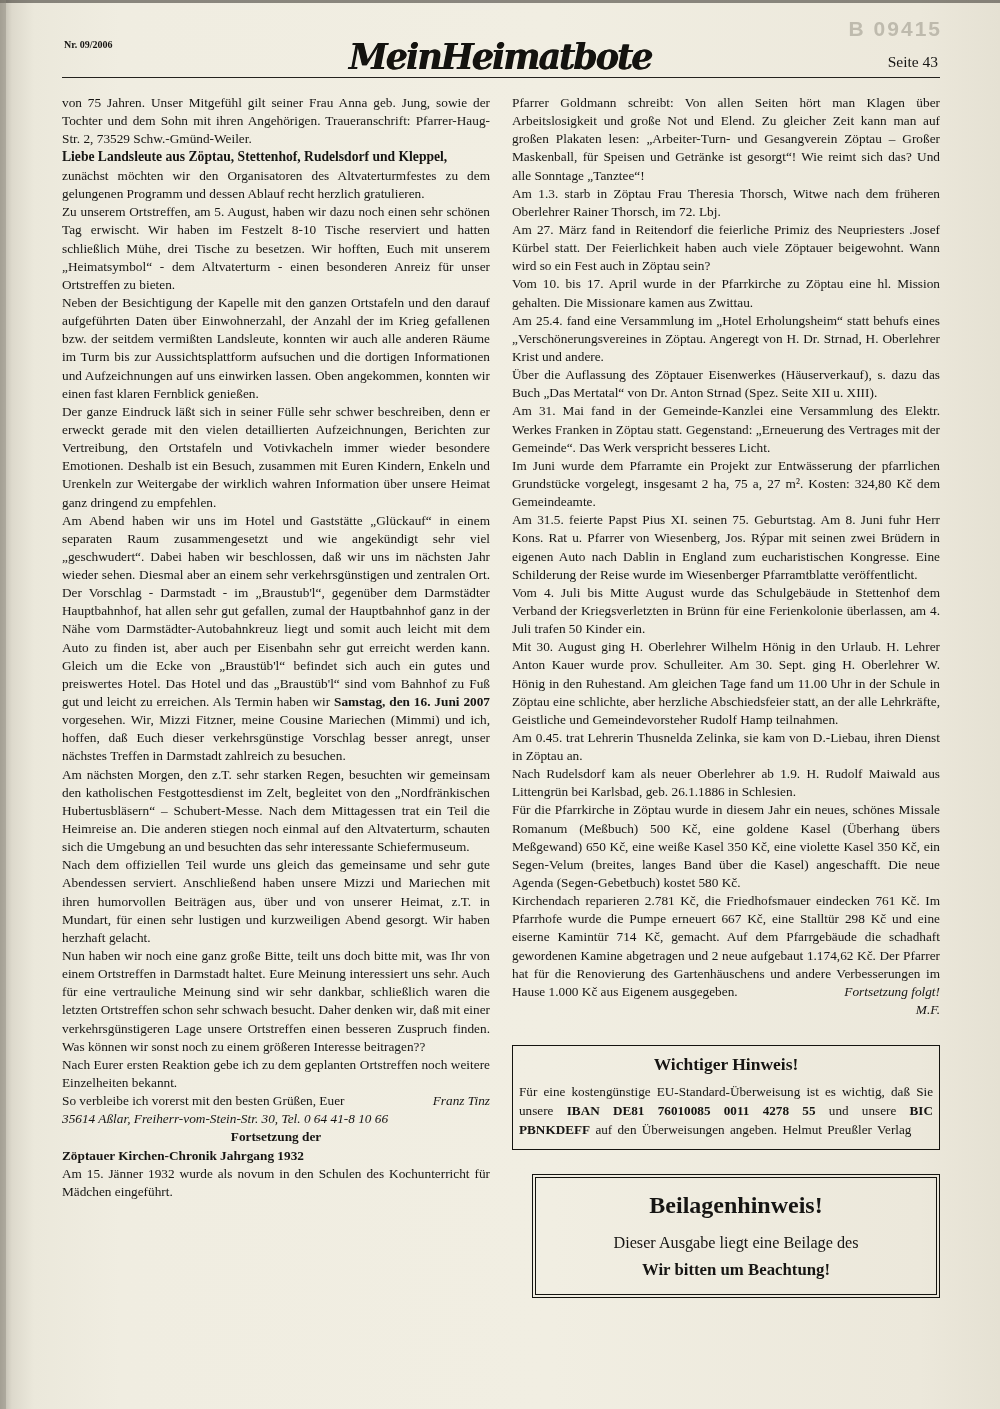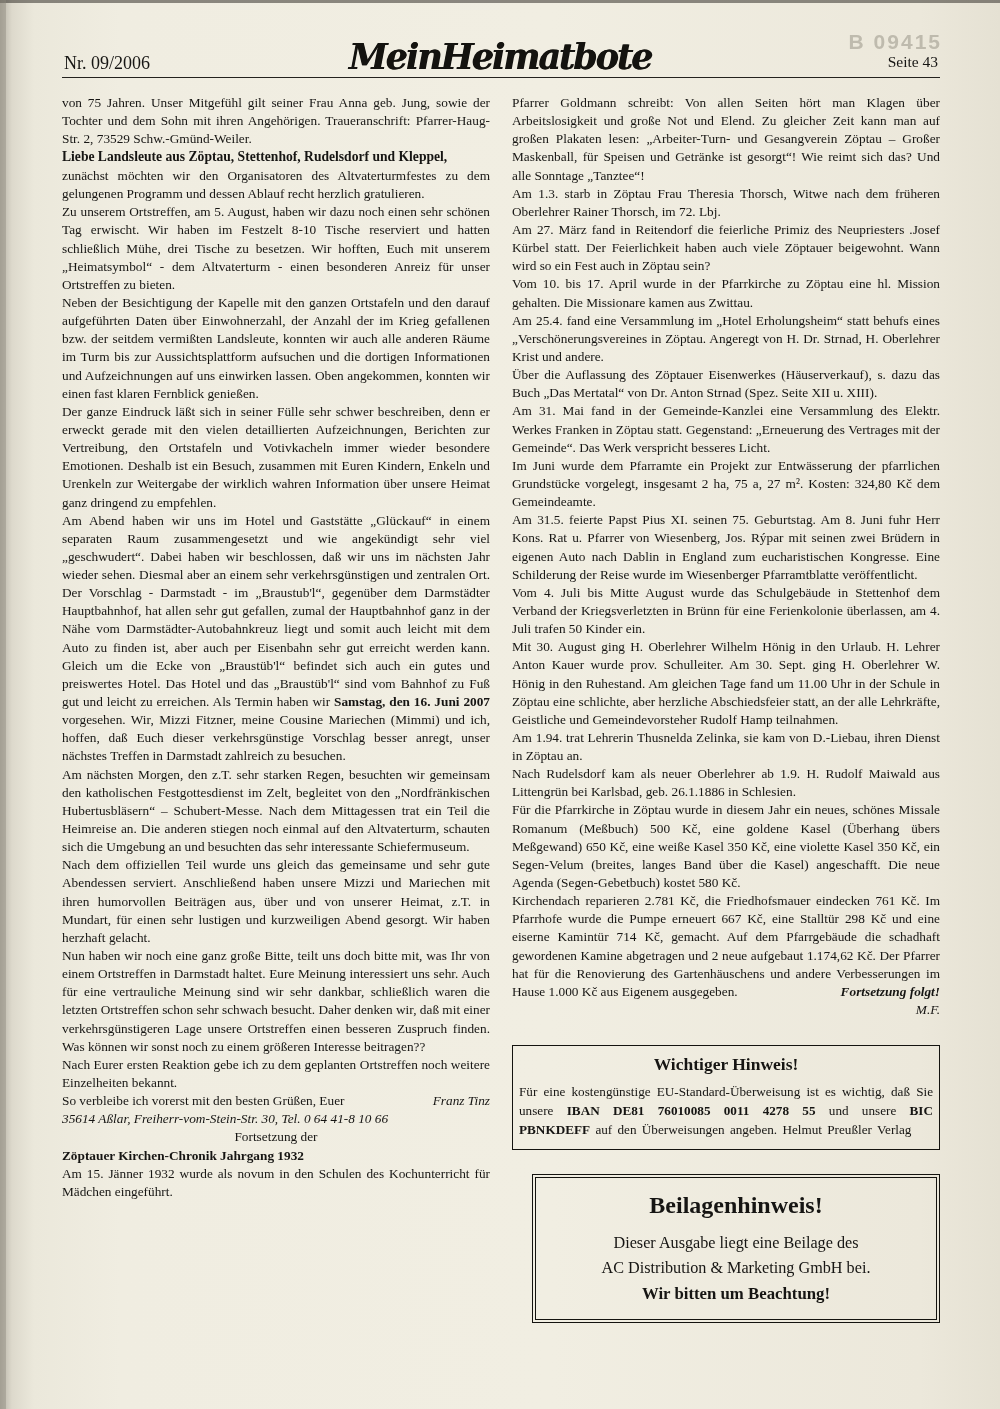--- a/index.html
+++ b/index.html
@@ -5,25 +5,25 @@
   * { margin:0; padding:0; box-sizing:border-box; }
   html,body { background:#b8b4a9; }
   .page {
     position:relative; width:1000px; height:1409px; overflow:hidden;
     background:linear-gradient(90deg,#b5b1a5 0px,#ddd9cc 12px,#ebe8db 34px,#f0ede1 120px,#f1eee2 55%,#ece8db 92%,#e5e1d3 100%);
     font-family:"Liberation Serif", serif; color:#161513;
   }
   .scan-top { position:absolute; top:0; left:0; width:100%; height:3px; background:#34322c; opacity:.55; }
   .scan-left { position:absolute; top:0; left:0; width:6px; height:100%; background:#8e8a7f; opacity:.45; }
   .corner-mark {
-    position:absolute; top:30px; right:58px;
+    position:absolute; top:17px; right:58px;
     font-family:"Liberation Sans", sans-serif; font-weight:bold;
     font-size:21px; letter-spacing:2px; color:#b7b3a6; opacity:.85;
   }
-  .issue  { position:absolute; top:53px; left:64px;  font-size:18px; }
+  .issue  { position:absolute; top:39px; left:64px;  font-size:10px;font-weight:bold; }
   .pageno { position:absolute; top:53px; right:62px; font-size:15.5px; }
   .masthead {
     position:absolute; top:36px; left:0; width:100%; text-align:center;
     font-family:"DejaVu Serif", serif; font-weight:bold; font-style:italic;
     font-size:35px; letter-spacing:-2px; color:#14130f;
     text-shadow:0.6px 0 0 #14130f;
   }
   .header-rule { position:absolute; top:77px; left:62px; width:878px; height:1.4px; background:#24221e; }
 
   .col {
@@ -32,23 +32,23 @@
   }
   .col-left  { left:62px; }
   .col-right { left:512px; }
   .col p { margin:0; }
 
   .head2 { font-weight:bold; font-size:13.6px; margin:7px 0 5px; }
   .b  { font-weight:bold; }
   .it { font-style:italic; }
   .sig-line { display:flex; justify-content:space-between; }
   .addr { text-align:left; font-style:italic; }
-  .cont-head  { text-align:center; font-weight:normal; margin-top:16px; }
+  .cont-head  { text-align:center; font-weight:bold; margin-top:16px; }
   .cont-head2 { font-weight:bold; }
-  .fort { float:right; font-style:italic; font-weight:bold; }
+  .fort { float:right; font-style:italic; font-weight:normal; }
   .initials { text-align:right; font-style:italic; }
 
   .notice1 { border:1.6px solid #14130f; margin-top:26px; padding:7px 6px 10px; }
   .n1-title { text-align:center; font-weight:bold; font-size:17.5px; margin-bottom:5px; }
   .n1-body  { font-size:13.2px; text-align:justify; line-height:1.45; word-spacing:2px; }
 
   .notice2 { border:4px double #14130f; margin-top:24px; padding:11px 10px 13px; text-align:center;margin-left:20px; }
   .n2-title { font-weight:bold; font-size:24px; margin-bottom:9px; }
   .n2-line  { font-size:16.2px; line-height:1.5; }
   .n2-line3 { font-weight:bold; font-size:16.8px; margin-top:3px; }
@@ -93,31 +93,30 @@
     <p>Am 1.3. starb in Zöptau Frau Theresia Thorsch, Witwe nach dem früheren Oberlehrer Rainer Thorsch, im 72. Lbj.</p>
     <p>Am 27. März fand in Reitendorf die feierliche Primiz des Neupriesters .Josef Kürbel statt. Der Feierlichkeit haben auch viele Zöptauer beigewohnt. Wann wird so ein Fest auch in Zöptau sein?</p>
     <p>Vom 10. bis 17. April wurde in der Pfarrkirche zu Zöptau eine hl. Mission gehalten. Die Missionare kamen aus Zwittau.</p>
     <p>Am 25.4. fand eine Versammlung im „Hotel Erholungsheim“ statt behufs eines „Verschönerungsvereines in Zöptau. Angeregt von H. Dr. Strnad, H. Oberlehrer Krist und andere.</p>
     <p>Über die Auflassung des Zöptauer Eisenwerkes (Häuserverkauf), s. dazu das Buch „Das Mertatal“ von Dr. Anton Strnad (Spez. Seite XII u. XIII).</p>
     <p>Am 31. Mai fand in der Gemeinde-Kanzlei eine Versammlung des Elektr. Werkes Franken in Zöptau statt. Gegenstand: „Erneuerung des Vertrages mit der Gemeinde“. Das Werk verspricht besseres Licht.</p>
     <p>Im Juni wurde dem Pfarramte ein Projekt zur Entwässerung der pfarrlichen Grundstücke vorgelegt, insgesamt 2 ha, 75 a, 27 m². Kosten: 324,80 Kč dem Gemeindeamte.</p>
     <p>Am 31.5. feierte Papst Pius XI. seinen 75. Geburtstag. Am 8. Juni fuhr Herr Kons. Rat u. Pfarrer von Wiesenberg, Jos. Rýpar mit seinen zwei Brüdern in eigenen Auto nach Dablin in England zum eucharistischen Kongresse. Eine Schilderung der Reise wurde im Wiesenberger Pfarramtblatte veröffentlicht.</p>
     <p>Vom 4. Juli bis Mitte August wurde das Schulgebäude in Stettenhof dem Verband der Kriegsverletzten in Brünn für eine Ferienkolonie überlassen, am 4. Juli trafen 50 Kinder ein.</p>
     <p>Mit 30. August ging H. Oberlehrer Wilhelm Hönig in den Urlaub. H. Lehrer Anton Kauer wurde prov. Schulleiter. Am 30. Sept. ging H. Oberlehrer W. Hönig in den Ruhestand. Am gleichen Tage fand um 11.00 Uhr in der Schule in Zöptau eine schlichte, aber herzliche Abschiedsfeier statt, an der alle Lehrkräfte, Geistliche und Gemeindevorsteher Rudolf Hamp teilnahmen.</p>
-    <p>Am 1.94. trat Lehrerin Thusnelda Zelinka, sie kam von D.-Liebau, ihren Dienst in Zöptau an.</p>
+    <p>Am 0.45. trat Lehrerin Thusnelda Zelinka, sie kam von D.-Liebau, ihren Dienst in Zöptau an.</p>
     <p>Nach Rudelsdorf kam als neuer Oberlehrer ab 1.9. H. Rudolf Maiwald aus Littengrün bei Karlsbad, geb. 26.1.1886 in Schlesien.</p>
     <p>Für die Pfarrkirche in Zöptau wurde in diesem Jahr ein neues, schönes Missale Romanum (Meßbuch) 500 Kč, eine goldene Kasel (Überhang übers Meßgewand) 650 Kč, eine weiße Kasel 350 Kč, eine violette Kasel 350 Kč, ein Segen-Velum (breites, langes Band über die Kasel) angeschafft. Die neue Agenda (Segen-Gebetbuch) kostet 580 Kč.</p>
     <p><span>Kirchendach reparieren 2.781 Kč, die Friedhofsmauer eindecken 761 Kč. Im Pfarrhofe wurde die Pumpe erneuert 667 Kč, eine Stalltür 298 Kč und eine eiserne Kamintür 714 Kč, gemacht. Auf dem Pfarrgebäude die schadhaft gewordenen Kamine abgetragen und 2 neue aufgebaut 1.174,62 Kč. Der Pfarrer hat für die Renovierung des Gartenhäuschens und andere Verbesserungen im Hause 1.000 Kč aus Eigenem ausgegeben.</span><span class="fort">Fortsetzung folgt!</span></p>
     <p class="initials">M.F.</p>
 
     <div class="notice1">
       <div class="n1-title">Wichtiger Hinweis!</div>
       <div class="n1-body"><span>Für eine kostengünstige EU-Standard-Überweisung ist es wichtig, daß Sie unsere </span><span class="b">IBAN DE81 76010085 0011 4278 55</span><span> und unsere </span><span class="b">BIC PBNKDEFF</span><span> auf den Überweisungen angeben.  </span><span>Helmut Preußler Verlag</span></div>
     </div>
 
     <div class="notice2">
       <div class="n2-title">Beilagenhinweis!</div>
       <div class="n2-line">Dieser Ausgabe liegt eine Beilage des</div>
-      <div class="n2-line">AC Distribution &amp; Marketing GmbH bei.</div>
       <div class="n2-line3">Wir bitten um Beachtung!</div>
     </div>
   </div>
 </div>
 
 </body></html>

